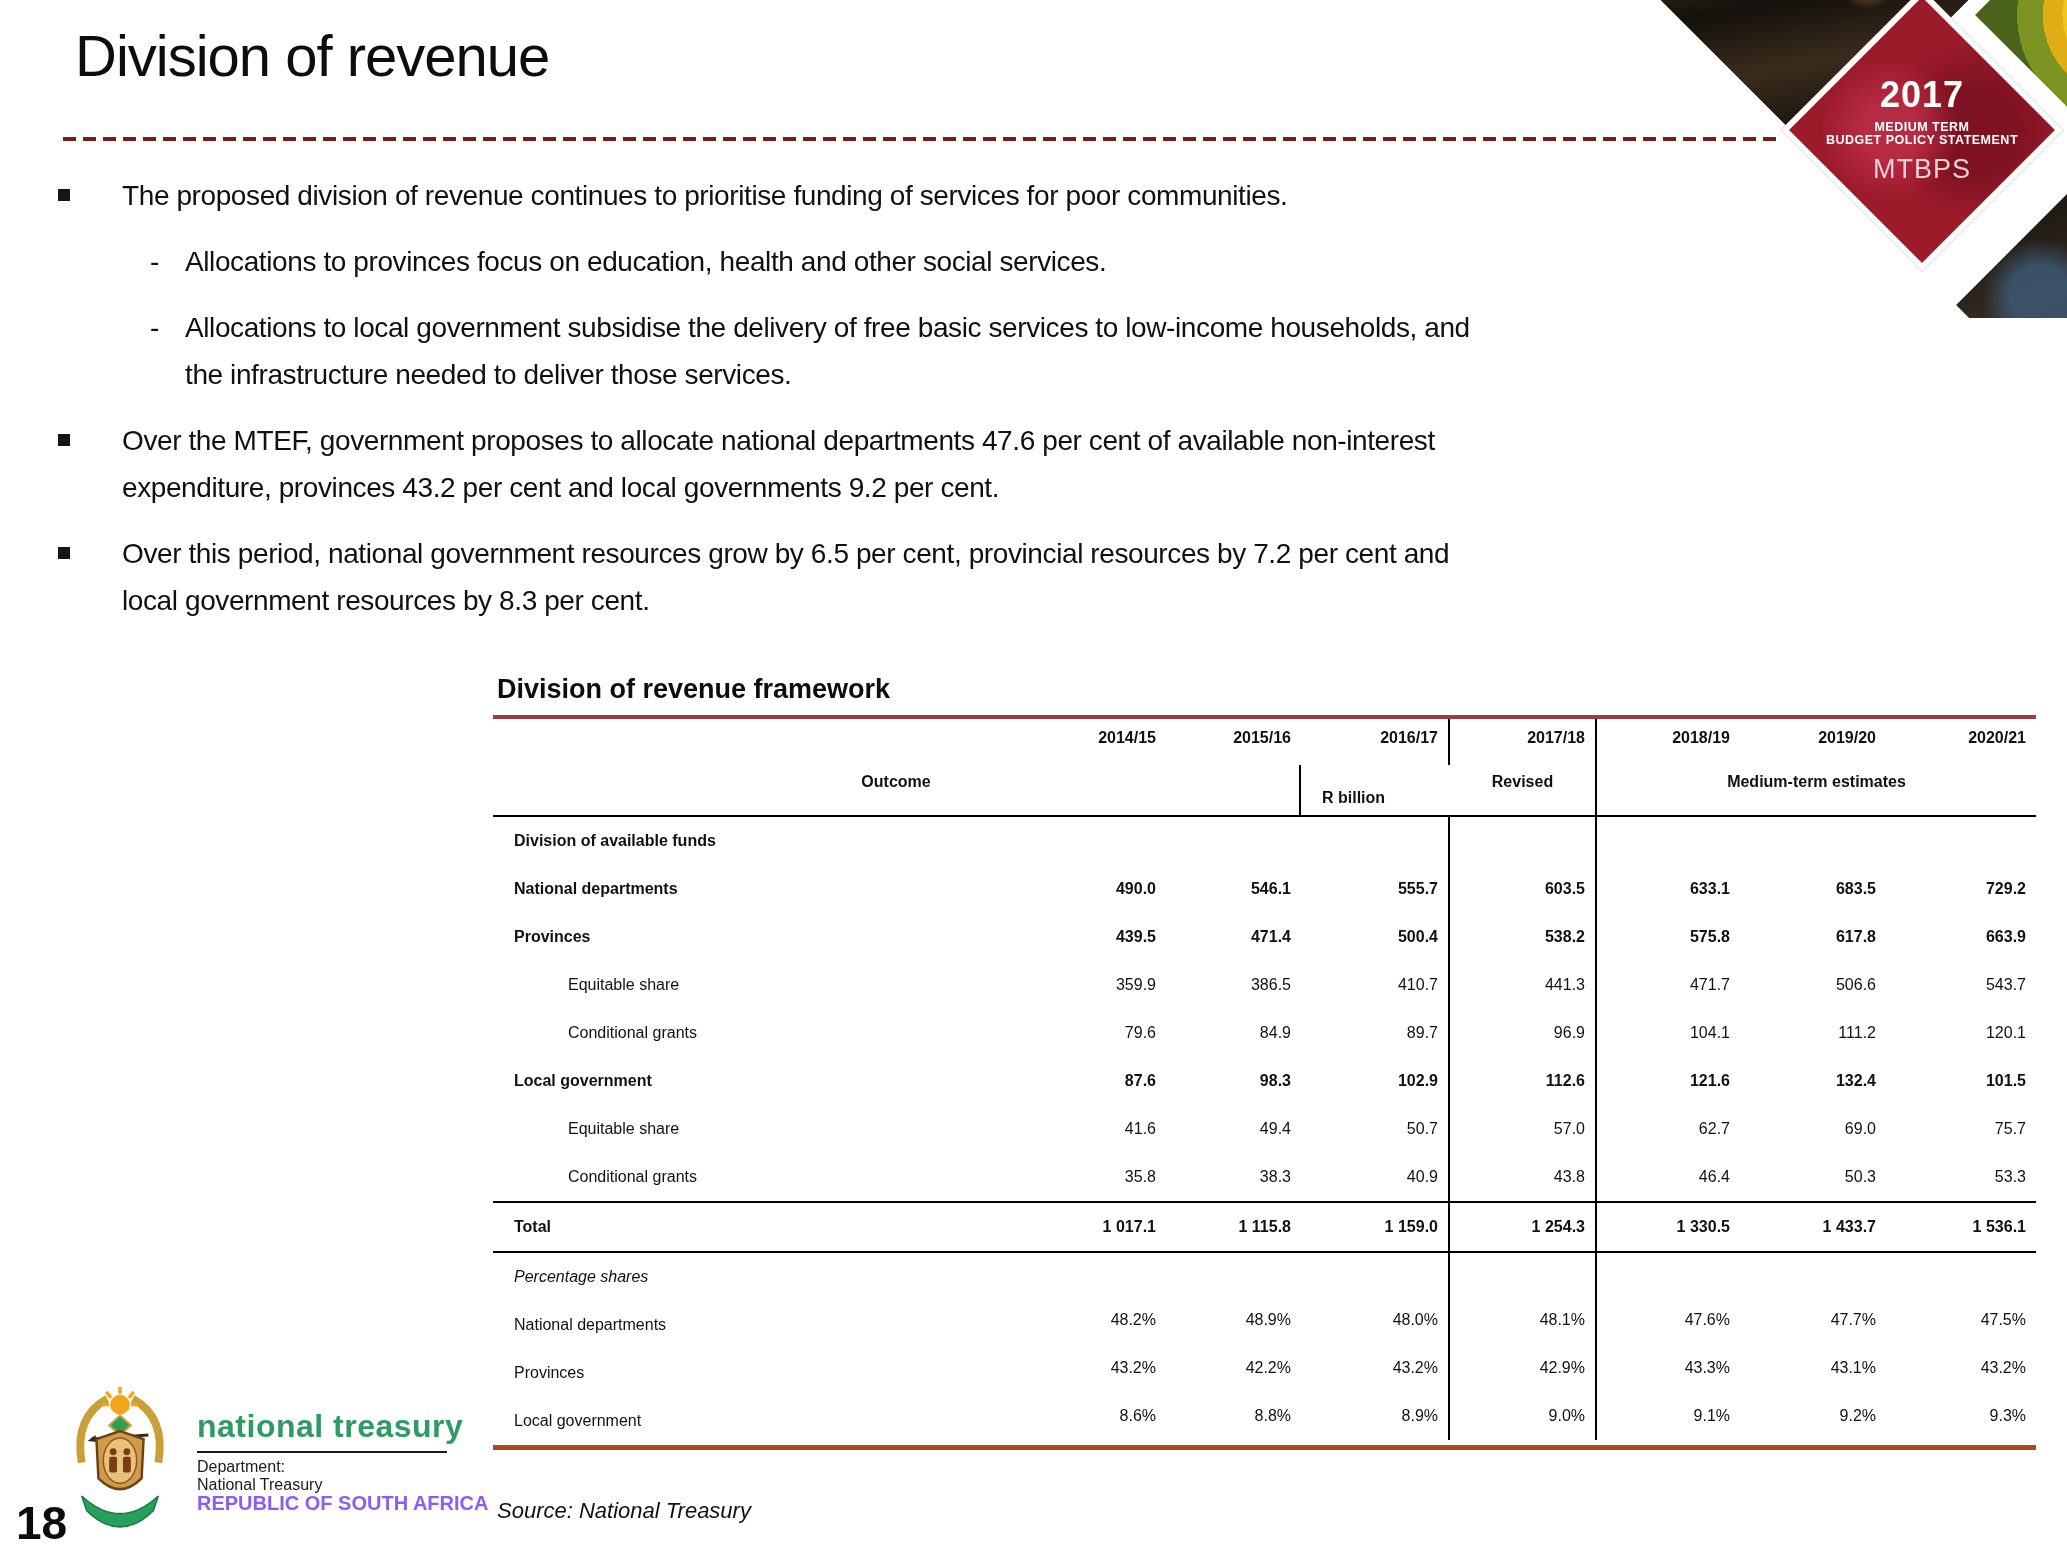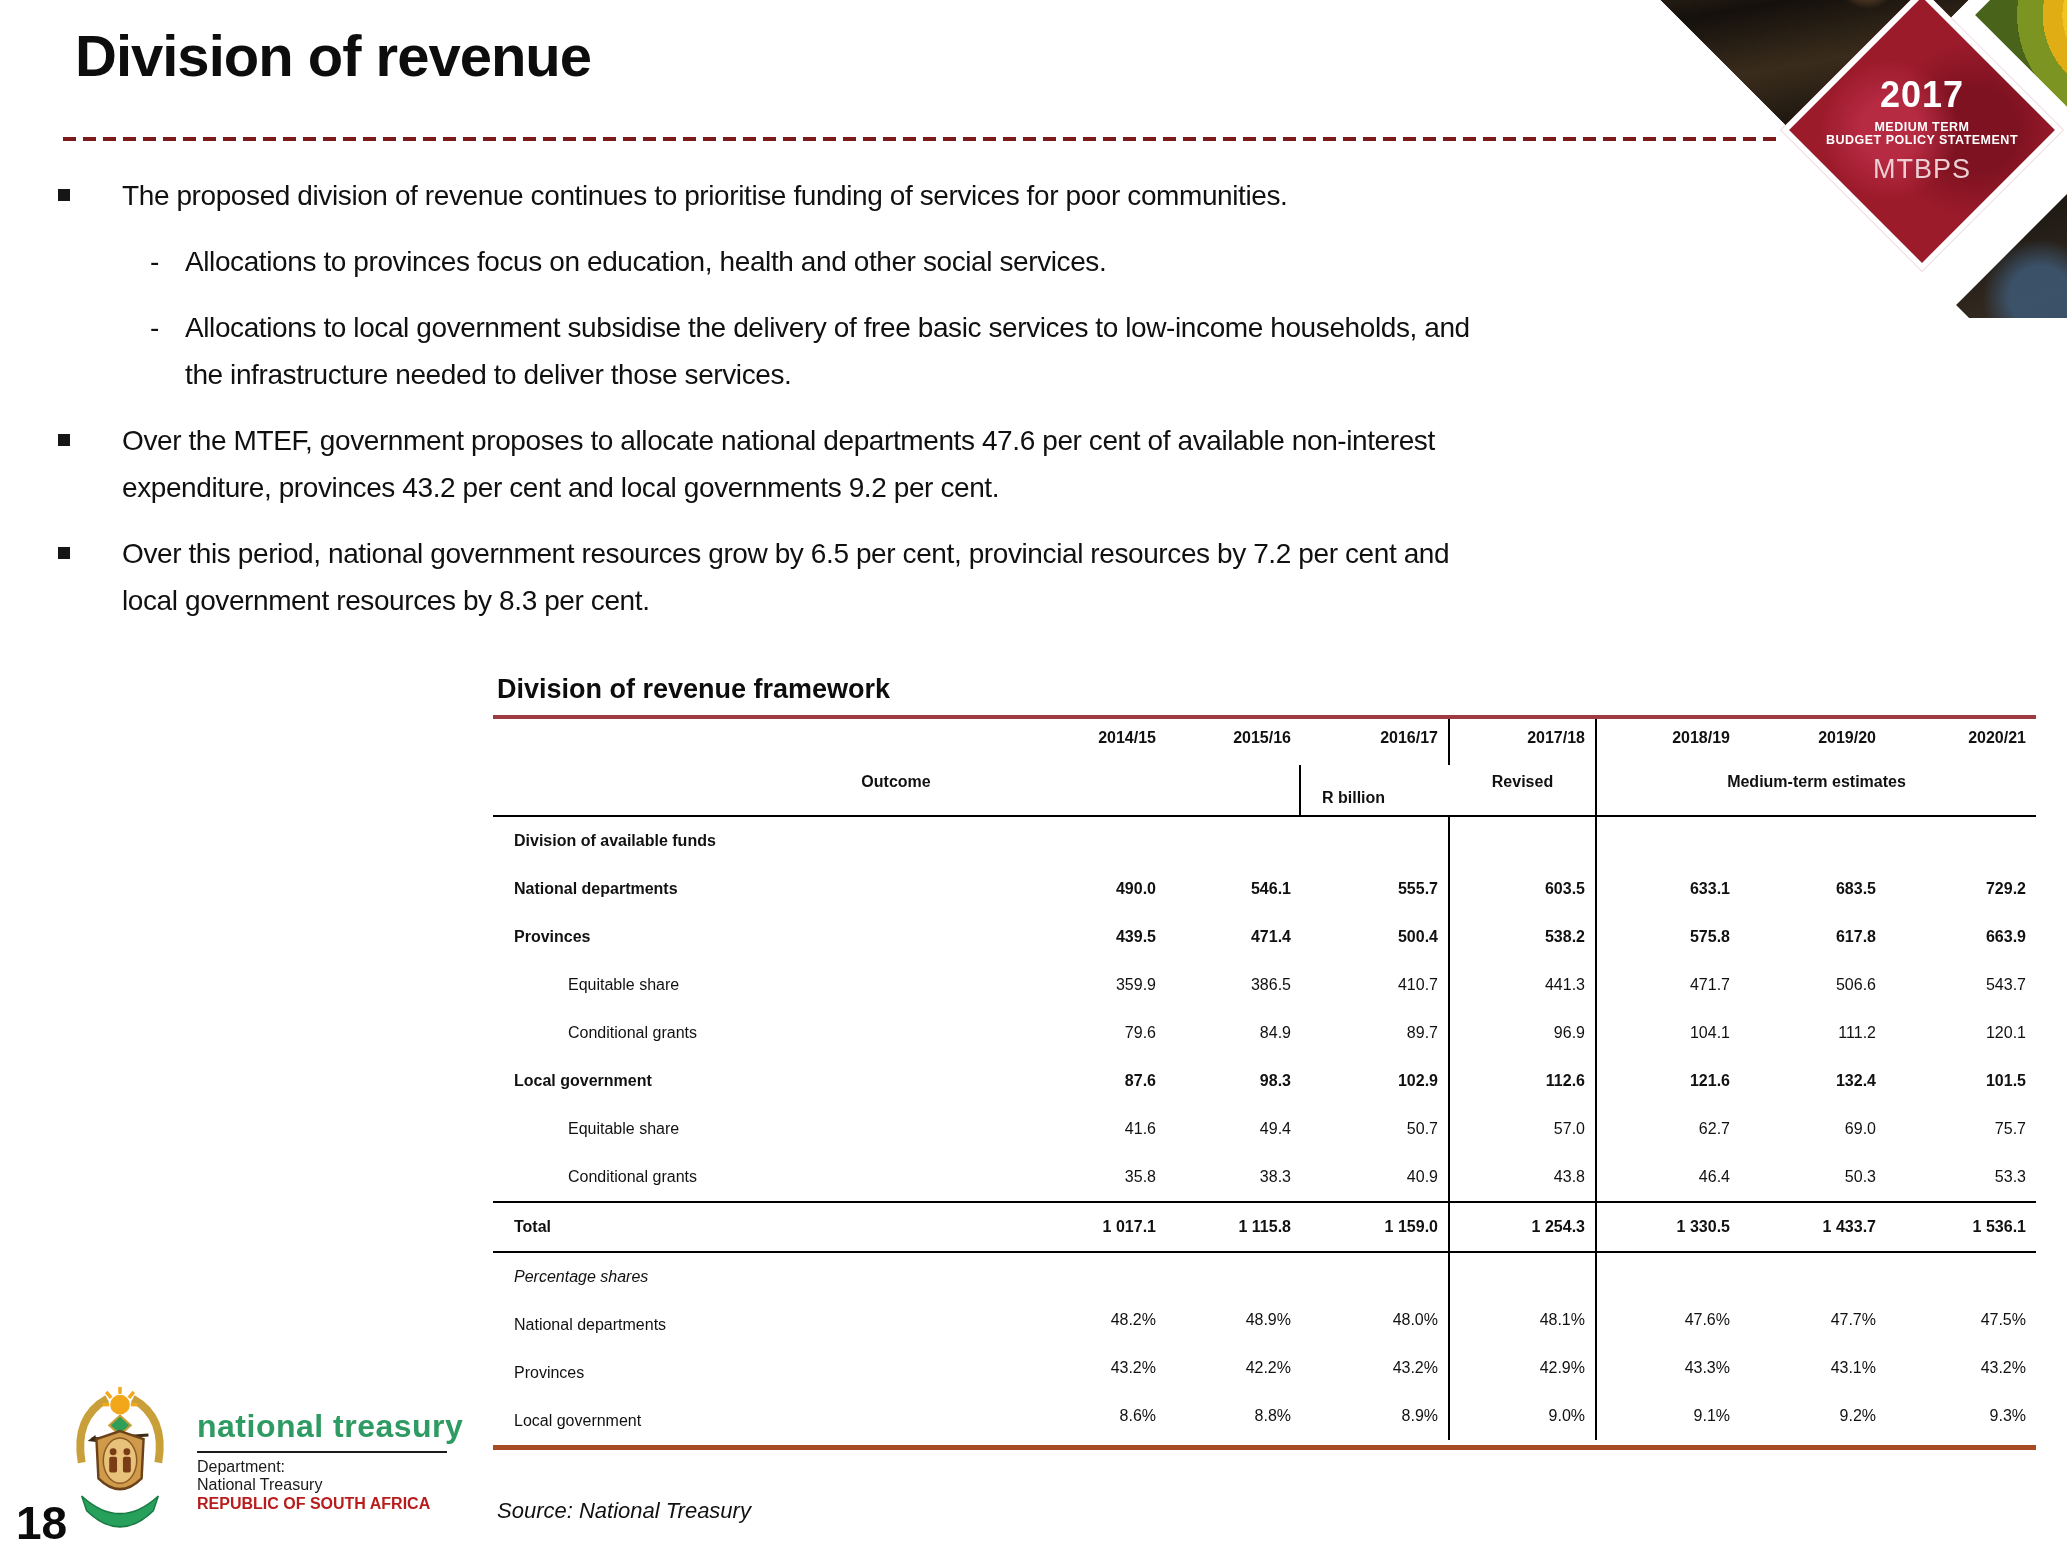--- a/index.html
+++ b/index.html
@@ -5,21 +5,21 @@
   html,body{margin:0;padding:0;}
   body{
     width:2067px;height:1553px;position:relative;overflow:hidden;
     background:#ffffff;
     font-family:"Liberation Sans","DejaVu Sans",sans-serif;
     color:#111;
   }
   
   .slide-title{
     position:absolute;left:75px;top:22px;
-    font-size:58px;font-weight:bold;letter-spacing:-1px;color:#0d0d0d;
+    font-size:58px;font-weight:normal;letter-spacing:-1px;color:#0d0d0d;
   }
   .title-rule{
     position:absolute;left:63px;top:137px;width:1718px;height:4px;
     background:repeating-linear-gradient(90deg,#7a1a1a 0 13px,transparent 13px 20px);
   }
   
   .bullets{position:absolute;left:0;top:172px;width:1500px;}
   .bullet{display:flex;align-items:flex-start;line-height:47px;font-size:28px;letter-spacing:-0.4px;margin-bottom:19px;}
   .bullet .btext{color:#101010;}
   .bullet.lvl1{padding-left:58px;}
@@ -77,21 +77,21 @@
   .span3{grid-column:span 3;}
   .raise{position:relative;top:-5px;}
   .src-line{position:absolute;left:497px;top:1498px;font-size:22px;font-style:italic;color:#101010;}
   
   .page-num{position:absolute;left:16px;top:1496px;font-size:46px;font-weight:bold;color:#0b0b0b;text-align:center;}
   .arms{position:absolute;left:66px;top:1386px;}
   .nt-block{position:absolute;left:197px;top:1408px;}
   .nt-word{font-size:32px;font-weight:600;color:#2e9b62;letter-spacing:.5px;}
   .nt-rule{width:250px;height:2px;background:#1a1a1a;margin-top:6px;margin-bottom:5px;}
   .nt-dept{font-size:16px;line-height:18px;color:#1a1a1a;}
-  .nt-rep{font-size:16px;line-height:19px;font-weight:bold;color:#b91c1c;}
+  .nt-rep{font-size:20px;line-height:19px;font-weight:bold;color:#8b5cf6;}
 </style>
 </head>
 <body>
 
 <div class="slide-title">Division of revenue</div>
 <div class="title-rule"></div>
 
 <div class="bullets">
     <div class="bullet lvl1">
       <span class="marker"></span>

